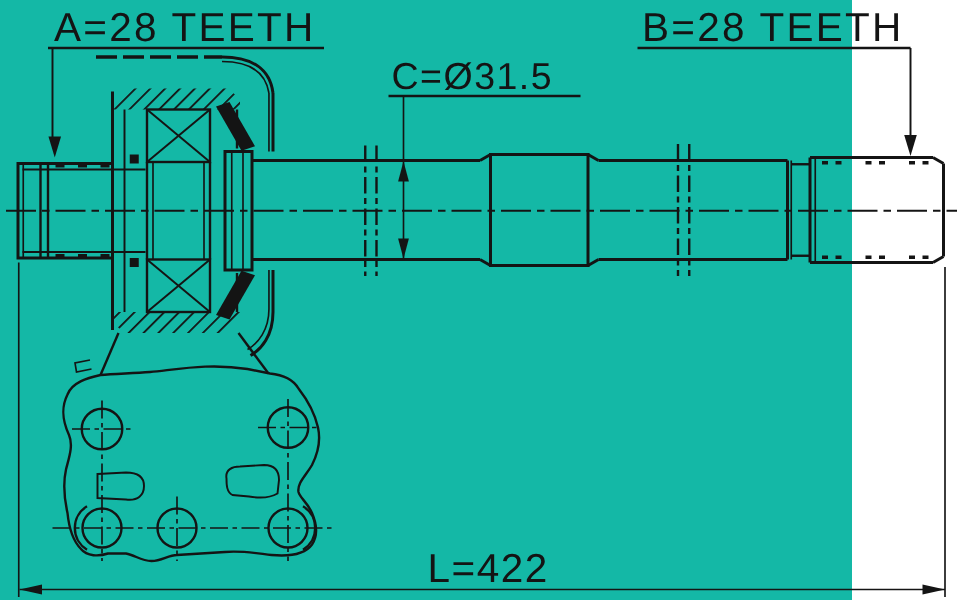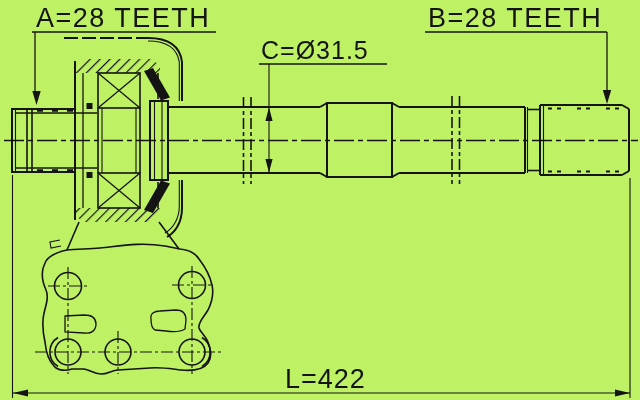--- a/index.html
+++ b/index.html
@@ -2,21 +2,21 @@
 <html><head>
 <meta charset="utf-8">
 <style>
   html,body{margin:0;padding:0;}
   body{
     width:640px;height:400px;
     background:#ffffff;
     font-family:"Liberation Sans","DejaVu Sans",sans-serif;
     overflow:hidden;
   }
-  .stage{position:relative;width:640px;height:400px;background:#bef264;}
+  .stage{position:relative;width:568px;height:400px;background:#14b8a6;}
   svg{display:block;}
   .ln, .stage path, .stage line, .stage rect, .stage circle, .stage polyline{
     stroke:#141414; fill:none; stroke-linecap:butt; stroke-linejoin:miter;
   }
   .w1{stroke-width:1.1;} .w12{stroke-width:1.3;} .w16{stroke-width:1.6;}
   .w2{stroke-width:2;} .w22{stroke-width:2.2;}
   .fillb{fill:#141414 !important; stroke:none !important;}
   .cl{stroke-dasharray:20 4 5 4;}
   .crossl{stroke-dasharray:12 3 3 3;}
   .brk{stroke-dasharray:11 3 4 3;}

